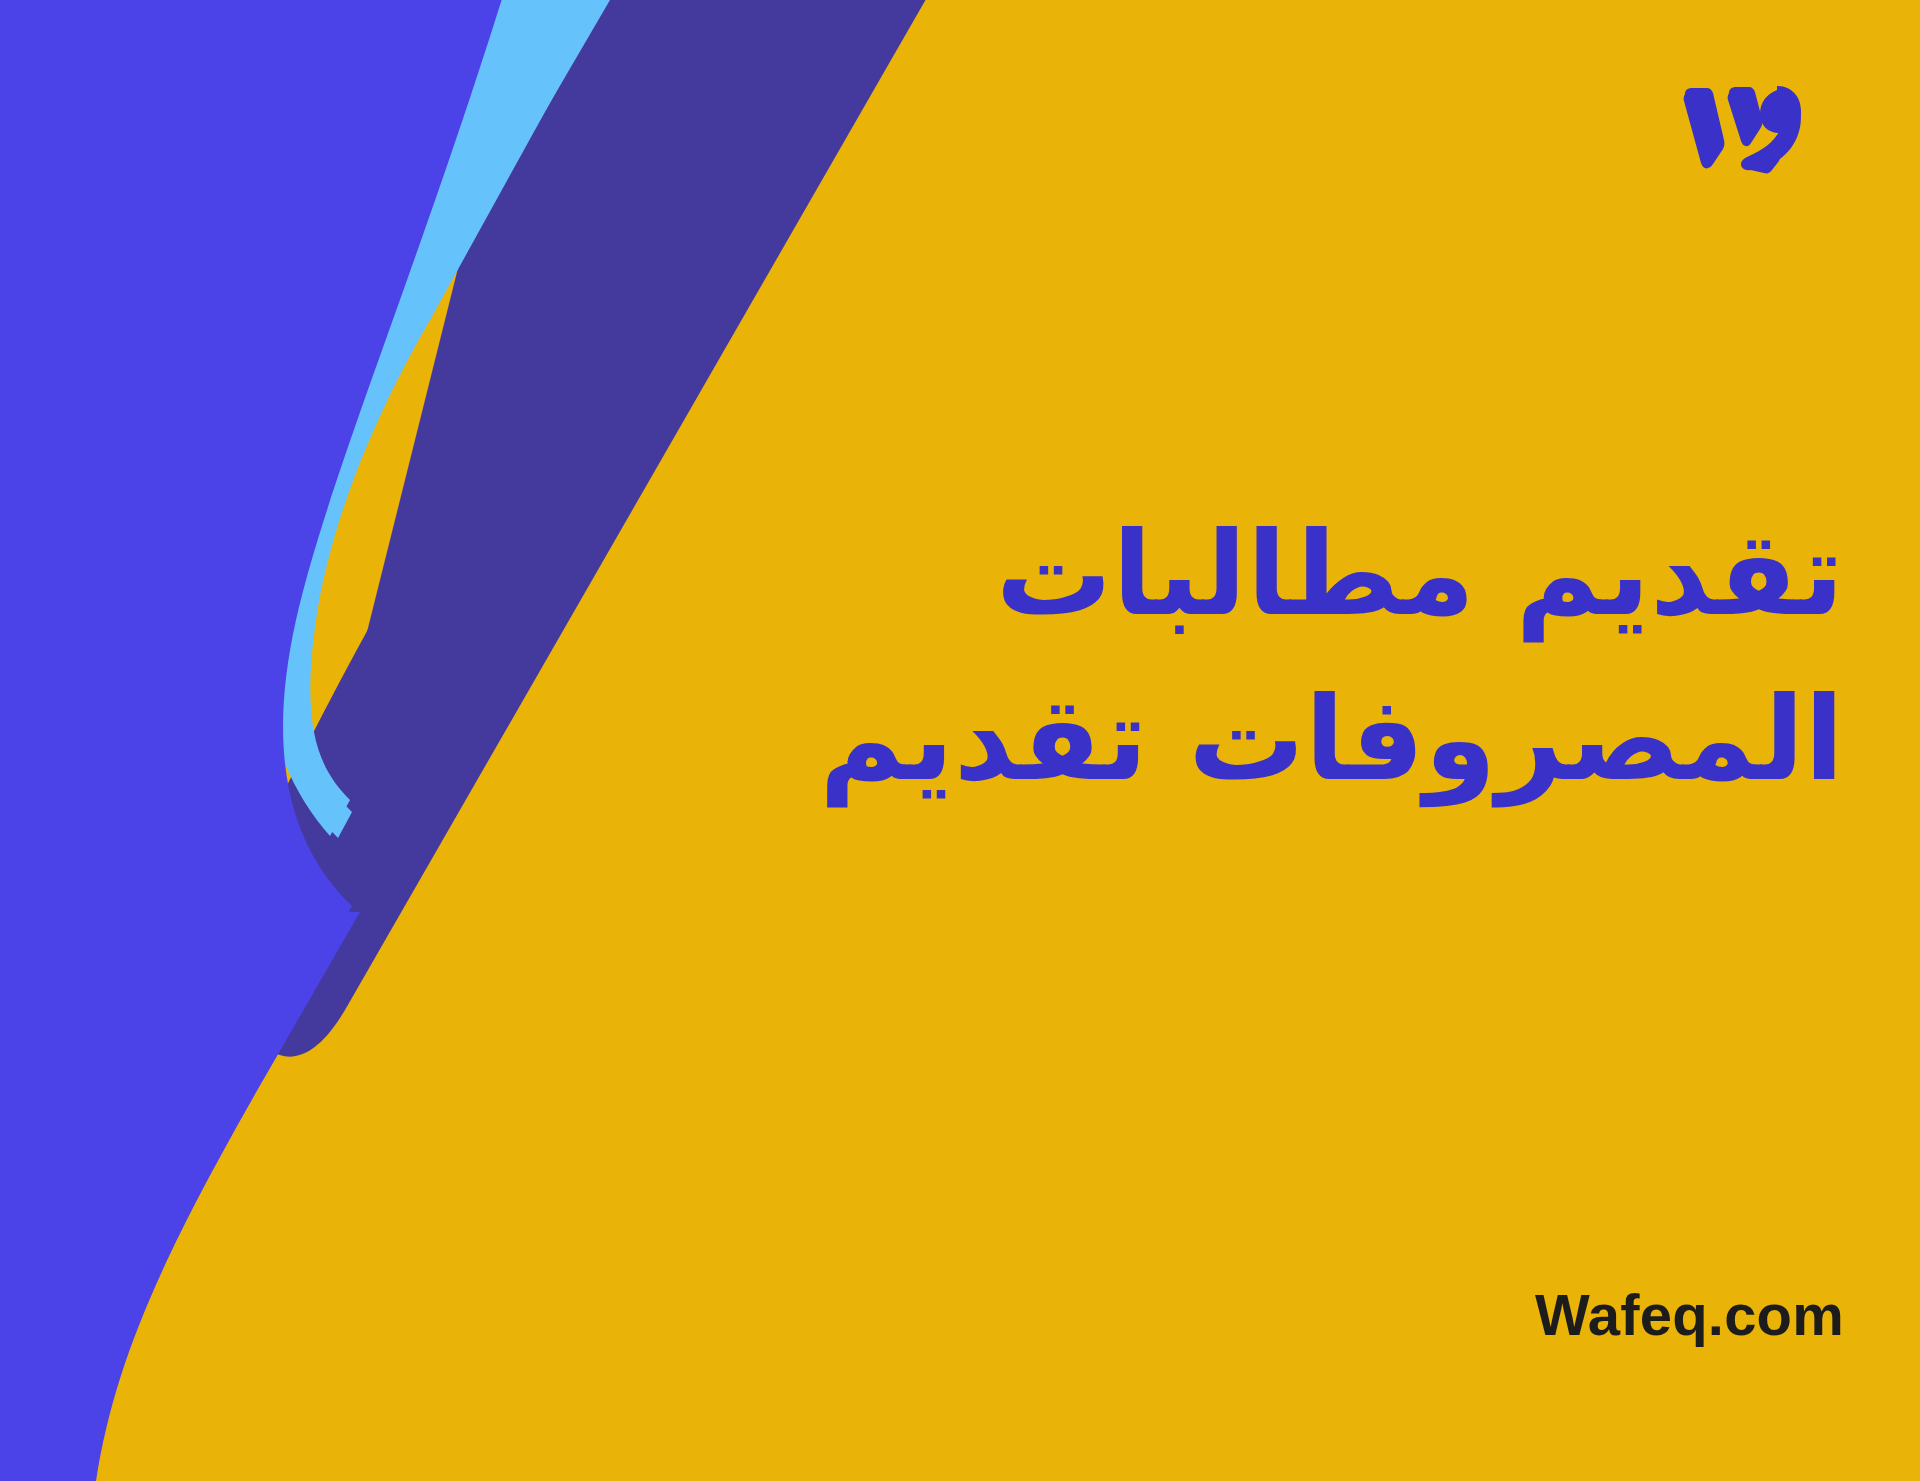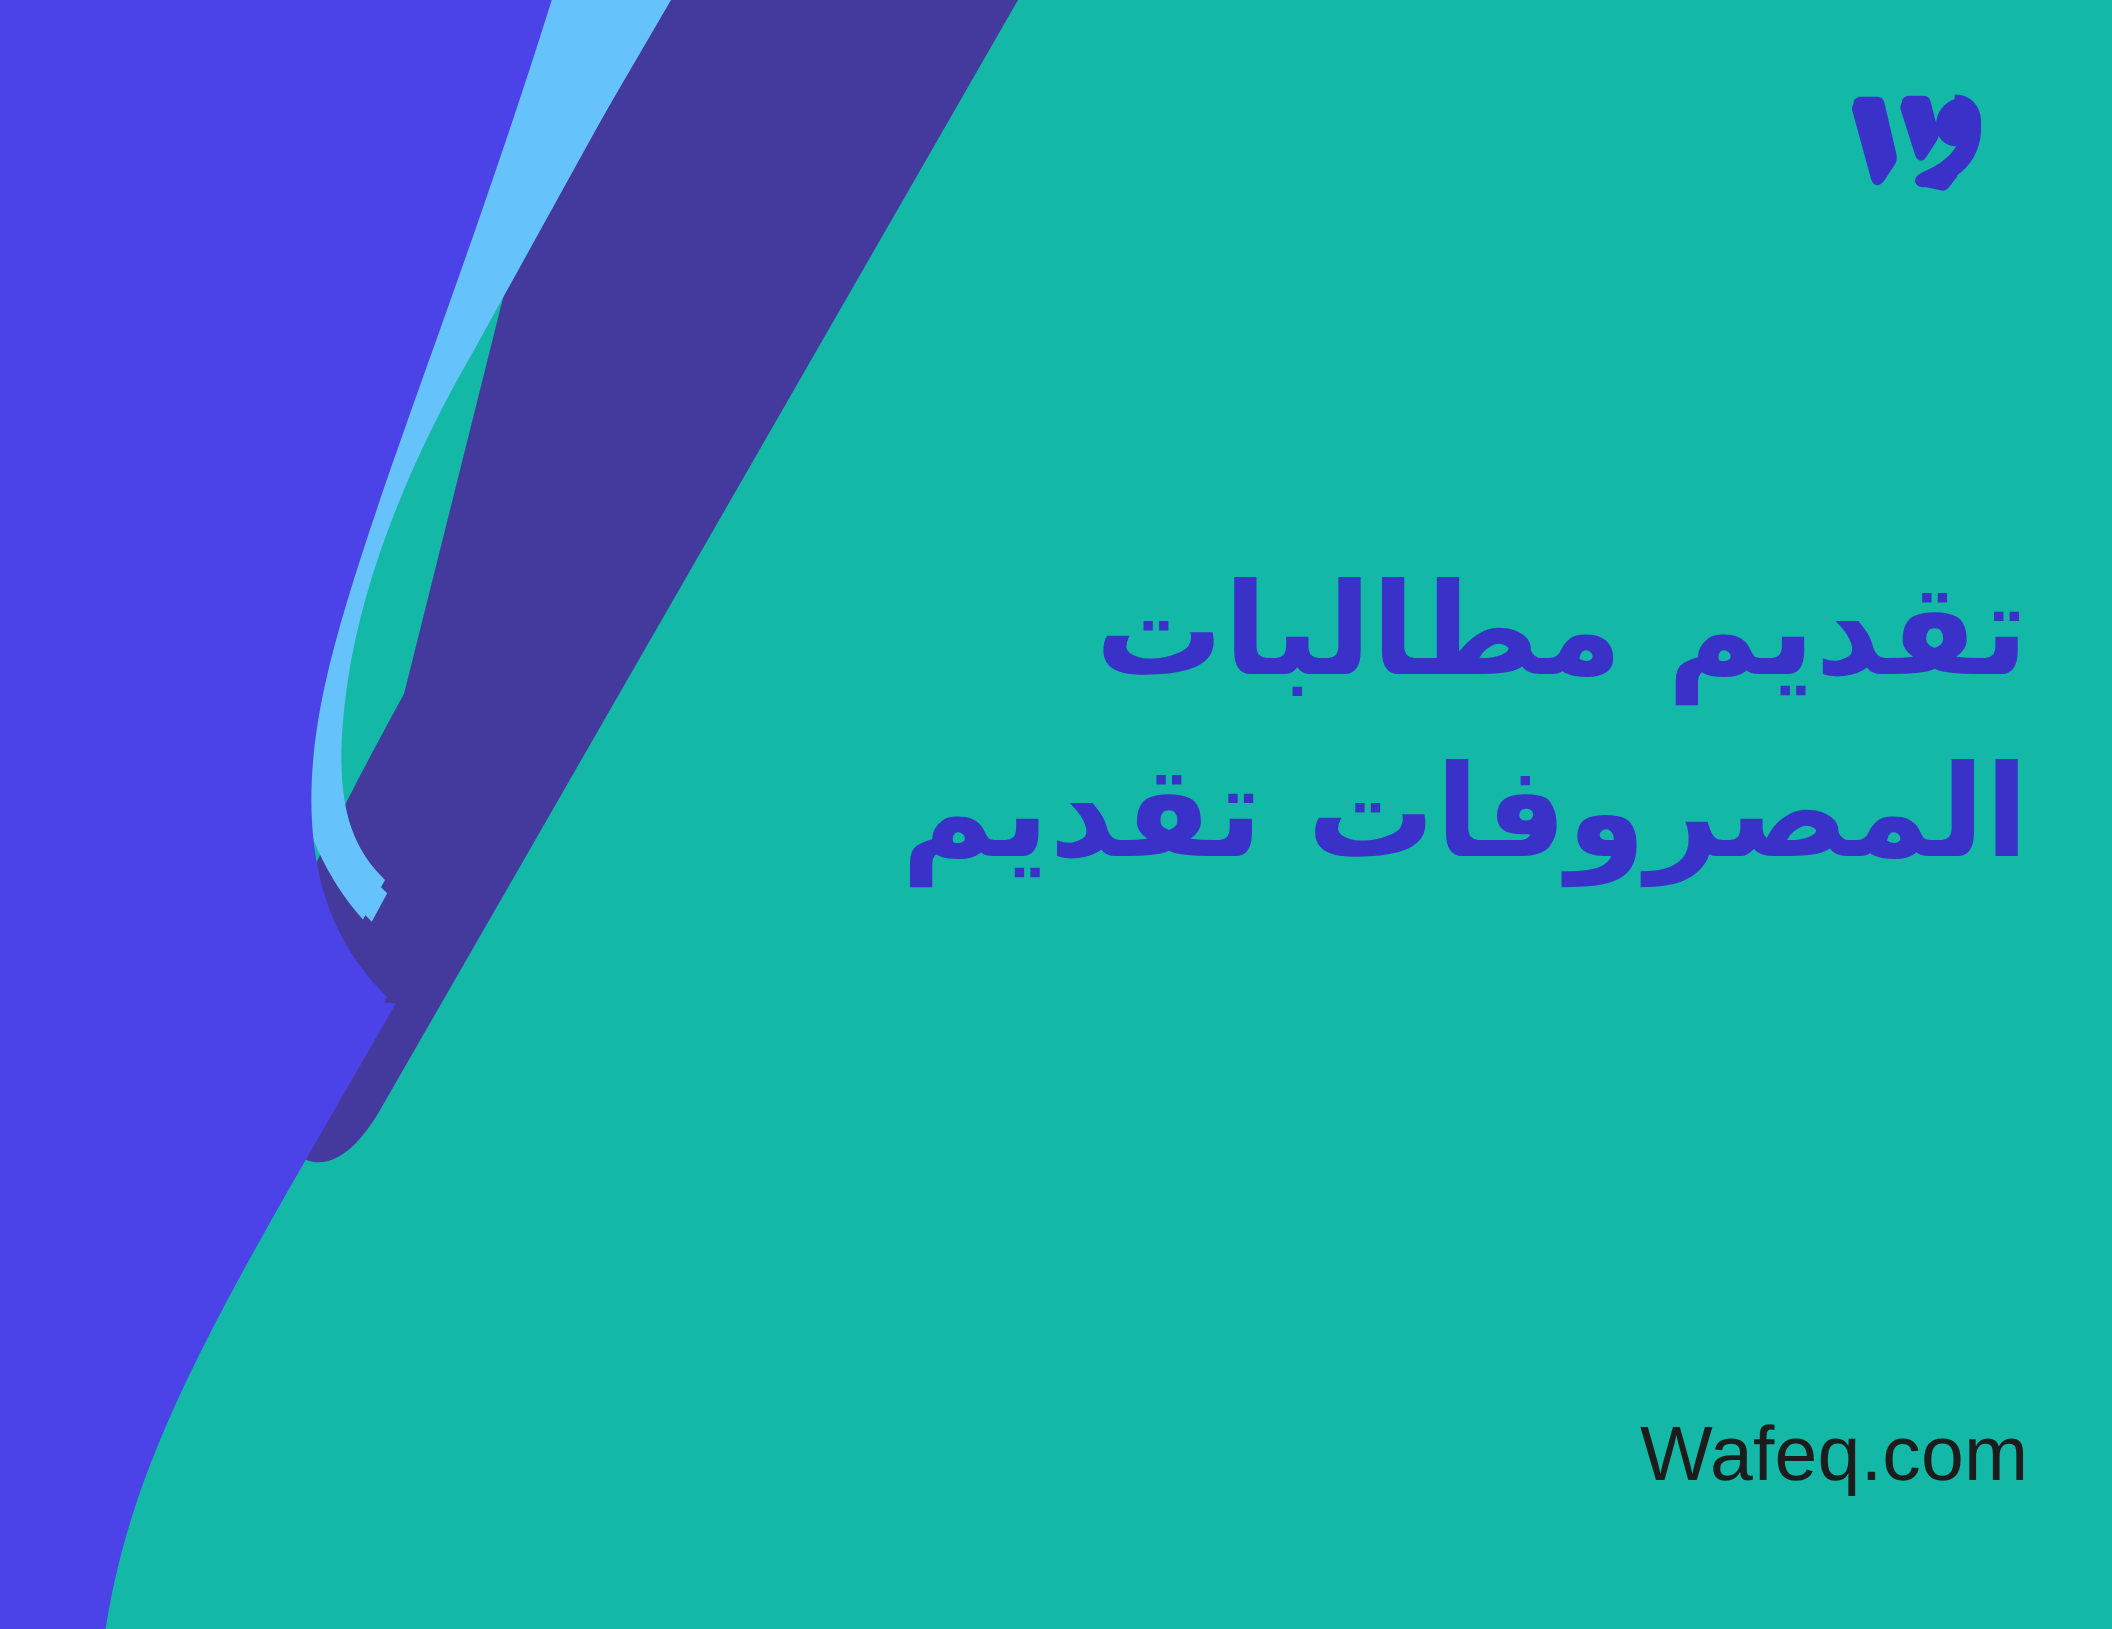--- a/index.html
+++ b/index.html
@@ -8,21 +8,21 @@
     padding: 0;
     background: #ffffff;
   }
   body {
     font-family: "DejaVu Sans", "Liberation Sans", sans-serif;
   }
   .slide {
     position: relative;
     width: 1920px;
     height: 1481px;
-    background: #14b8a6;
+    background: #eab308;
     overflow: hidden;
   }
 
   
   .deco {
     position: absolute;
     left: 0;
     top: 0;
     width: 1000px;
     height: 1481px;
@@ -61,23 +61,23 @@
     color: #3A32C8;
     letter-spacing: 0px;
     white-space: nowrap;
   }
 
   
   .site-url {
     position: absolute;
     right: 76px;
     top: 1283px;
-    font-size: 70px;
+    font-size: 58px;
     line-height: 1.1;
-    font-weight: 400;
+    font-weight: 700;
     color: #1C1C1C;
     direction: ltr;
     font-family: "Liberation Sans", sans-serif;
     letter-spacing: 0.2px;
   }
 </style>
 </head>
 <body>
 
 <div class="slide">

